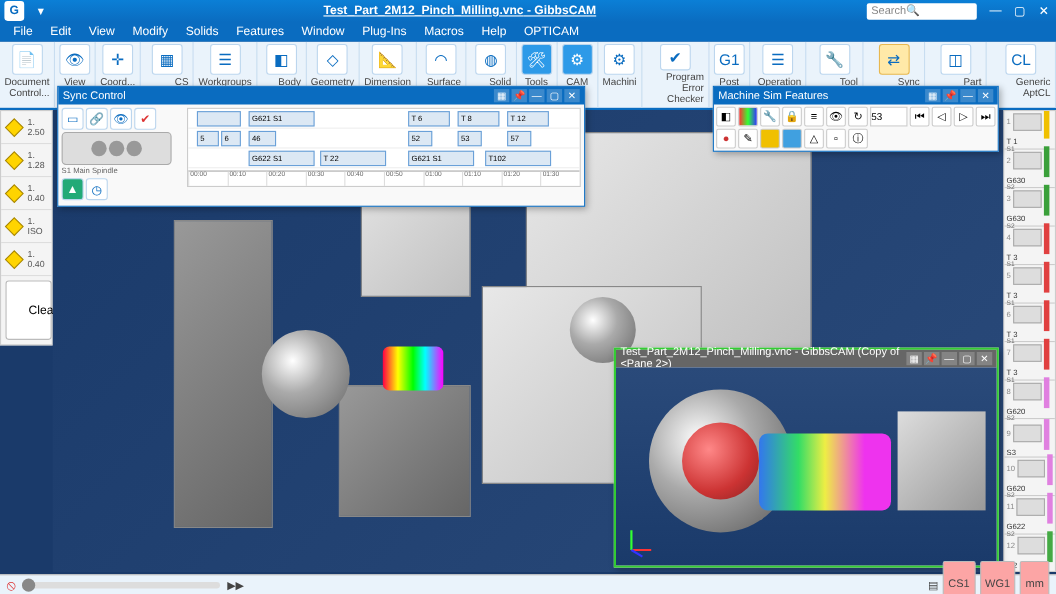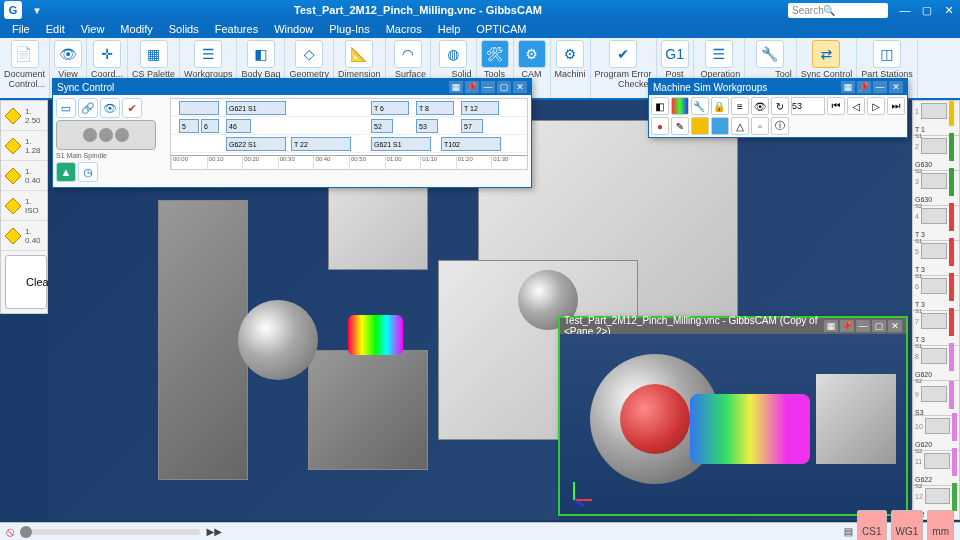--- a/index.html
+++ b/index.html
@@ -1,21 +1,21 @@
 <!DOCTYPE html>
 <html><head>
 <meta charset="utf-8">
 <style>
 * { margin:0; padding:0; box-sizing:border-box; font-family:"Segoe UI",Arial,sans-serif; }
 body { width:960px; height:540px; overflow:hidden; background:#1a3a6a; position:relative; }
 
 
 .titlebar { height:20px; background:linear-gradient(#0b7fd6,#0a6cc0); display:flex; align-items:center; color:#fff; font-size:11px; }
 .titlebar .logo { width:18px; height:18px; background:#fff; border-radius:3px; margin:0 4px; display:flex; align-items:center; justify-content:center; color:#0a6cc0; font-weight:bold; font-size:11px;}
-.titlebar .docname { flex:0 0 auto; margin:13px auto; font-weight:600;}
+.titlebar .docname { flex:0 0 auto; margin:13px auto; font-weight:600;text-decoration:underline;}
 .titlebar .spacer{flex:1}
 .titlebar .search { width:100px; height:15px; background:#fff; border-radius:2px; margin-right:6px; font-size:10px; color:#888; padding:0 4px; display:flex; align-items:center;}
 .titlebar .winbtn { width:22px; height:18px; display:flex; align-items:center; justify-content:center; font-size:11px; cursor:pointer;}
 
 
 .menubar { height:18px; background:#0a6cc0; display:flex; align-items:center; padding-left:4px; }
 .menubar .mi { color:#fff; font-size:11px; padding:2px 8px; cursor:pointer;}
 
 
 .ribbon { height:62px; background:#eaf3fb; border-bottom:2px solid #0a6cc0; display:flex; overflow:hidden;}
@@ -177,20 +177,24 @@
       <div class="ricon">🔧</div>
       <div class="rlabel">Tool<br>Manager...</div>
     </div>
     <div class="rgroup">
       <div class="ricon active">⇄</div>
       <div class="rlabel">Sync Control</div>
     </div>
     <div class="rgroup">
       <div class="ricon">◫</div>
       <div class="rlabel">Part Stations</div>
+    </div>
+    <div class="rgroup">
+      <div class="ricon">CL</div>
+      <div class="rlabel">Generic AptCL</div>
     </div>
   </div>
 
 <div class="leftpal" id="leftpal">
 <div class="shape">
       <div class="sh">
         <svg width="18" height="18">
           <polygon points="9,1 17,9 9,17 1,9" fill="#ffd400" stroke="#aa8800"></polygon>
         </svg>
       </div>
@@ -435,21 +439,21 @@
           <span>01:10</span>
           <span>01:20</span>
           <span>01:30</span>
         </div>
       </div>
   </div>
 </div>
 
 <div class="panel simpanel">
   <div class="ptitle">
-    <span>Machine Sim Workgroups</span>
+    <span>Machine Sim Features</span>
     <div class="pbtns">
       <div class="pb">▦</div>
       <div class="pb">📌</div>
       <div class="pb">—</div>
       <div class="pb">✕</div>
     </div>
   </div>
   <div class="tbar">
     <div class="tb">◧</div>
     <div class="tb" style="background:linear-gradient(90deg,#f33,#3f3,#33f);"></div>

